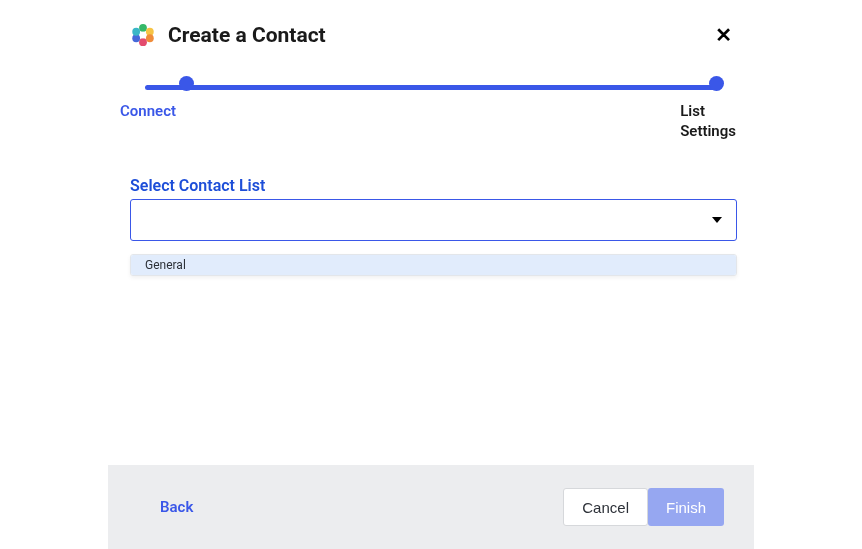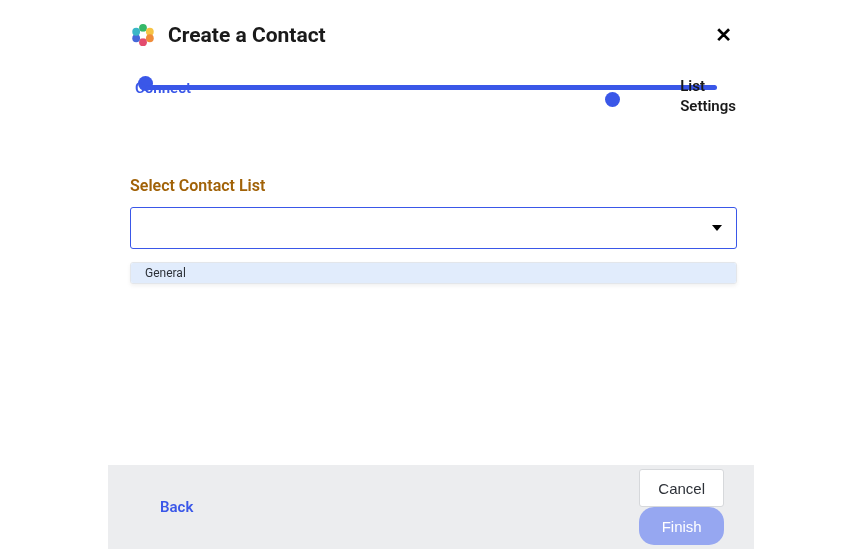--- a/index.html
+++ b/index.html
@@ -56,22 +56,22 @@
       left: 35px;
       right: 35px;
       height: 5px;
       background: #3a57e8;
       border-radius: 3px;
     }
     .step {
       position: absolute;
       top: 0;
       display: flex;
-      flex-direction: row;
-      align-items: center;
+      flex-direction: column;
+      align-items: flex-end;
     }
     .step-dot {
       width: 15px;
       height: 15px;
       border-radius: 50%;
       background: #3a57e8;
       margin-bottom: 10px;
     }
     .step-label {
       font-size: 15px;
@@ -96,22 +96,22 @@
       transform: translateX(12px);
       text-align: left;
       margin-left: 48px;
     }
     .form-area {
       padding: 40px 125px 0 130px;
     }
     .field-label {
       font-size: 16px;
       font-weight: 600;
-      color: #a16207;
-      margin-bottom: 12px;
+      color: #1d4ed8;
+      margin-bottom: 4px;
     }
     .select-box {
       width: 100%;
       height: 42px;
       border: 1.5px solid #3a57e8;
       border-radius: 3px;
       background: #fff;
       display: flex;
       align-items: center;
       justify-content: flex-end;
@@ -153,21 +153,20 @@
       padding: 0 30px 0 52px;
     }
     .back-link {
       font-size: 15px;
       font-weight: 600;
       color: #3a57e8;
       cursor: pointer;
     }
     .footer-buttons {
       display: flex;
-      flex-direction: column;
     }
     .btn {
       height: 38px;
       padding: 0 18px;
       border-radius: 3px;
       font-size: 15px;
       font-weight: 500;
       cursor: pointer;
       border: none;
       display: flex;
@@ -175,21 +174,20 @@
       justify-content: center;
     }
     .btn-cancel {
       background: #fff;
       border: 1px solid #d6d8db;
       color: #2d3138;
     }
     .btn-finish {
       background: #96a7f1;
       color: #fff;
-      border-radius: 15px;
     }
   </style>
 </head>
 <body>
 
 <div class="header">
   <div class="header-left">
     <span class="logo-icon">
       <svg viewBox="0 0 40 40">
         <circle cx="20" cy="9" r="6" fill="#35b868"></circle>

